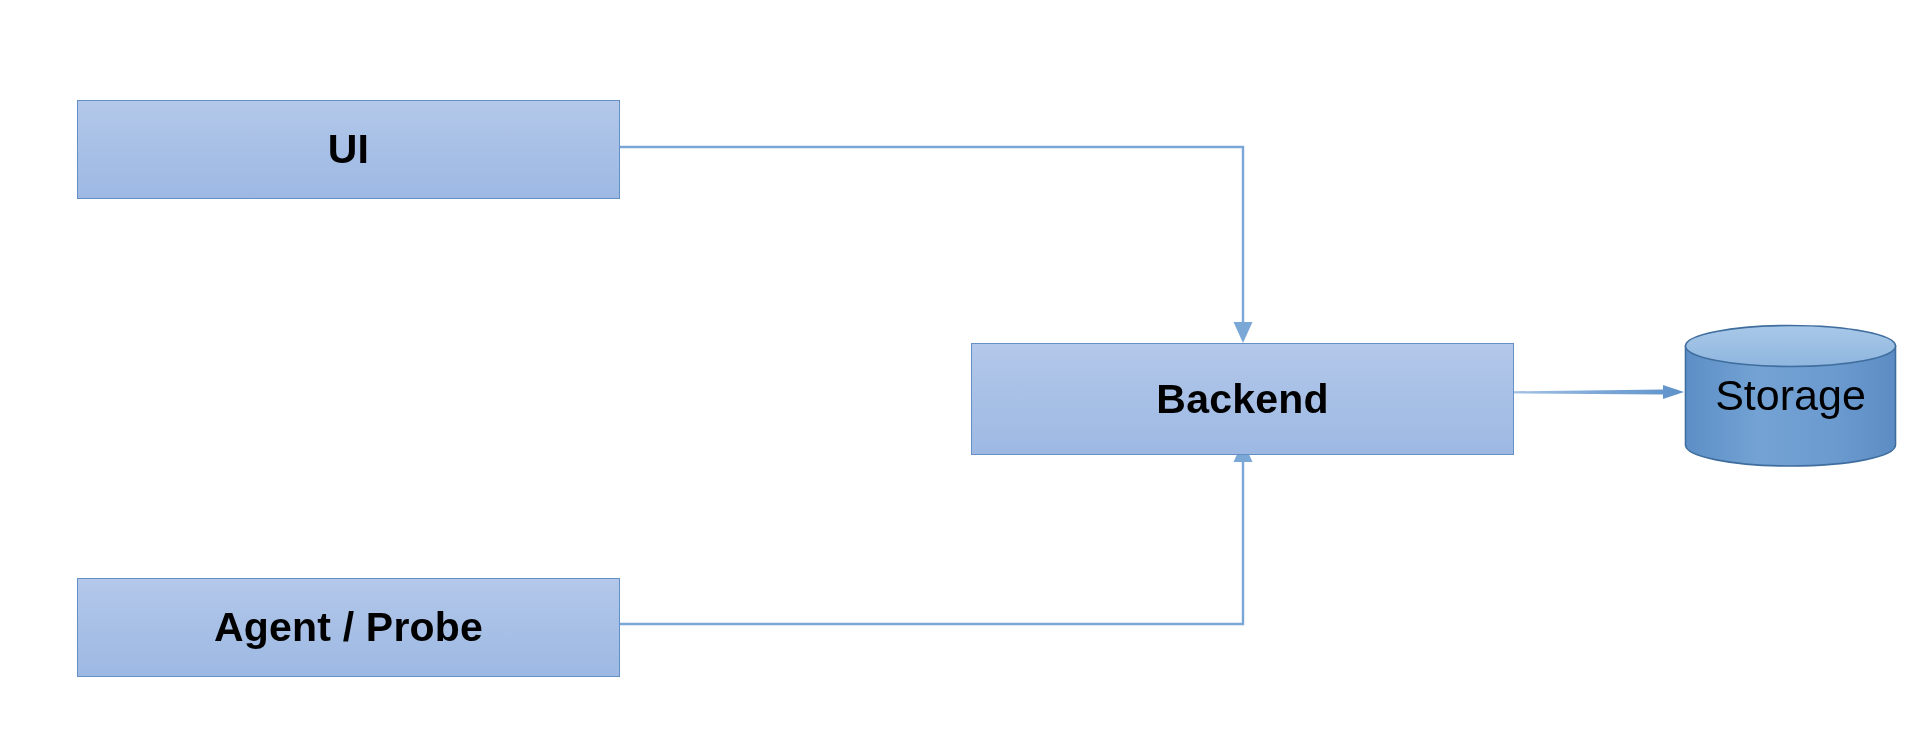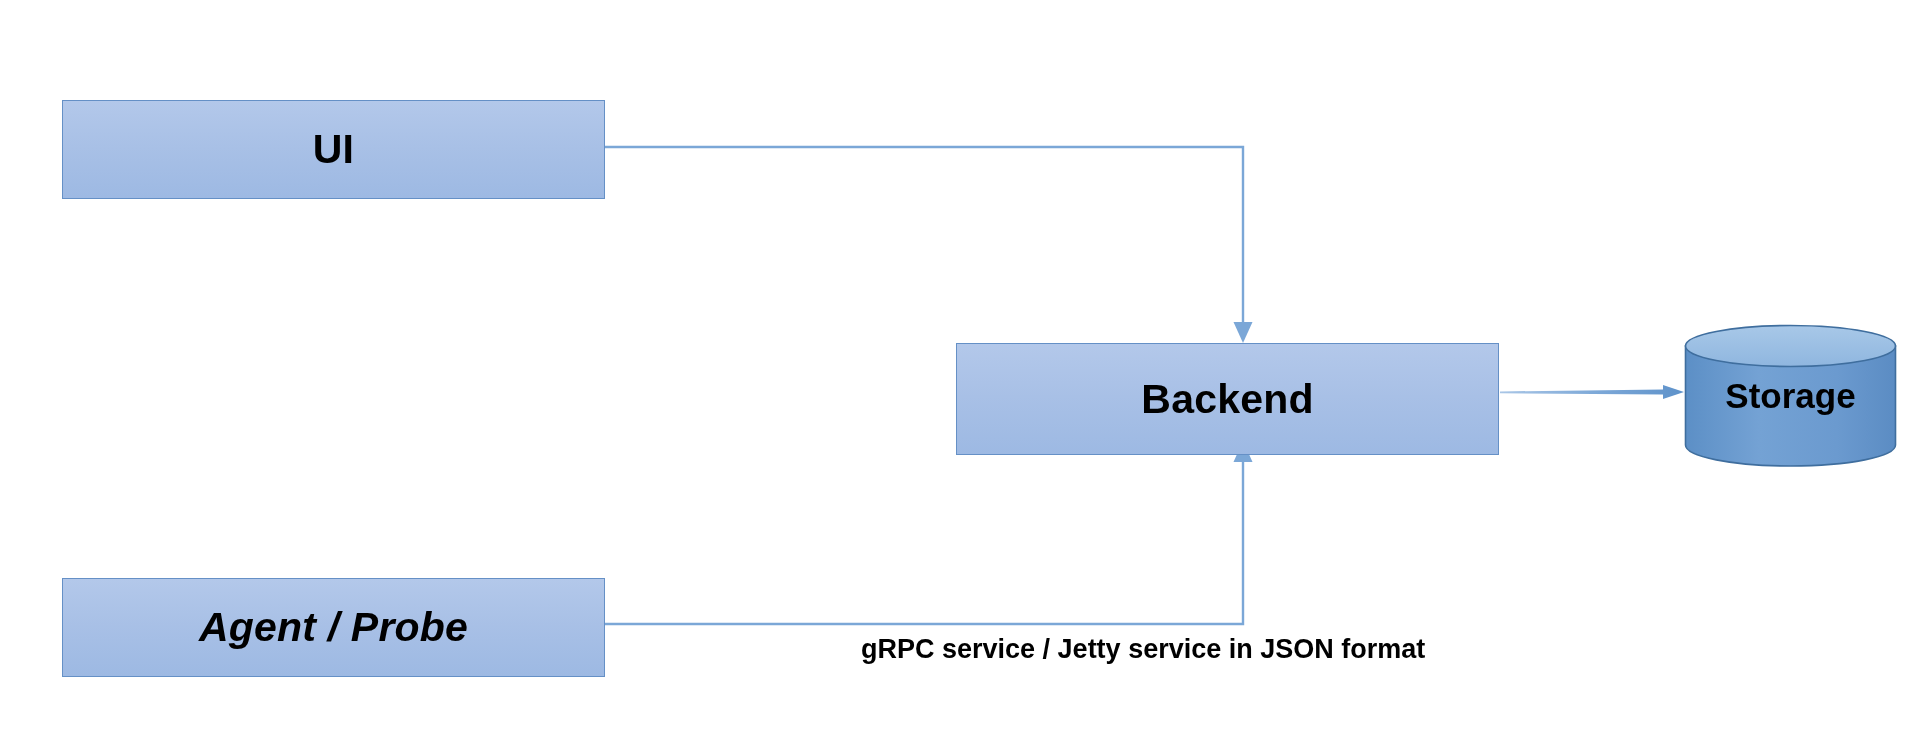--- a/index.html
+++ b/index.html
@@ -34,32 +34,33 @@
   
   .box {
     position: absolute;
     z-index: 2;
     box-sizing: border-box;
     border: 1.5px solid #6590C6;
     background: linear-gradient(to bottom, #B3C8EA 0%, #A8C0E6 48%, #9DB9E3 100%);
     display: flex;
     align-items: center;
     justify-content: center;
+    margin-left: 15px;
   }
   .box-label {
     color: #000000;
     font-size: 41px;
     font-weight: 700;
     letter-spacing: 0.2px;
     line-height: 1;
     white-space: nowrap;
   }
 
   #ui-box        { left: 62px;  top: 100px; width: 543px; height: 99px; }
-  #agent-box     { left: 62px;  top: 578px; width: 543px; height: 99px; font-style: italic; }
+  #agent-box     { left: 62px;  top: 578px; width: 543px; height: 99px; }
   #backend-box   { left: 956px; top: 343px; width: 543px; height: 112px; }
 
   
   #storage-cylinder {
     position: absolute;
     z-index: 2;
     left: 1684px;
     top: 324px;
     width: 213px;
     height: 143px;
@@ -69,22 +70,22 @@
     position: absolute;
     z-index: 3;
     left: 1684px;
     top: 324px;
     width: 213px;
     height: 143px;
     display: flex;
     align-items: center;
     justify-content: center;
     color: #000000;
-    font-size: 35px;
-    font-weight: 700;
+    font-size: 43px;
+    font-weight: 400;
     white-space: nowrap;
     pointer-events: none;
   }
 
   
   .edge-label {
     position: absolute;
     z-index: 3;
     color: #000000;
     font-size: 27px;
@@ -152,15 +153,14 @@
       <path d="M 1.5 22 L 1.5 121 A 105 21 0 0 0 211.5 121 L 211.5 22 Z" fill="url(#cylBody)" stroke="#3F6E9E" stroke-width="1.6"></path>
 
       <ellipse cx="106.5" cy="22" rx="105" ry="20.5" fill="url(#cylTop)" stroke="#3F6E9E" stroke-width="1.6"></ellipse>
     </svg>
   </div>
   <div id="storage-label">
     <span>Storage</span>
   </div>
 
 
-  <div class="edge-label" id="label-bottom">gRPC service / Jetty service in JSON format</div>
 
 </div>
 
 </body></html>

